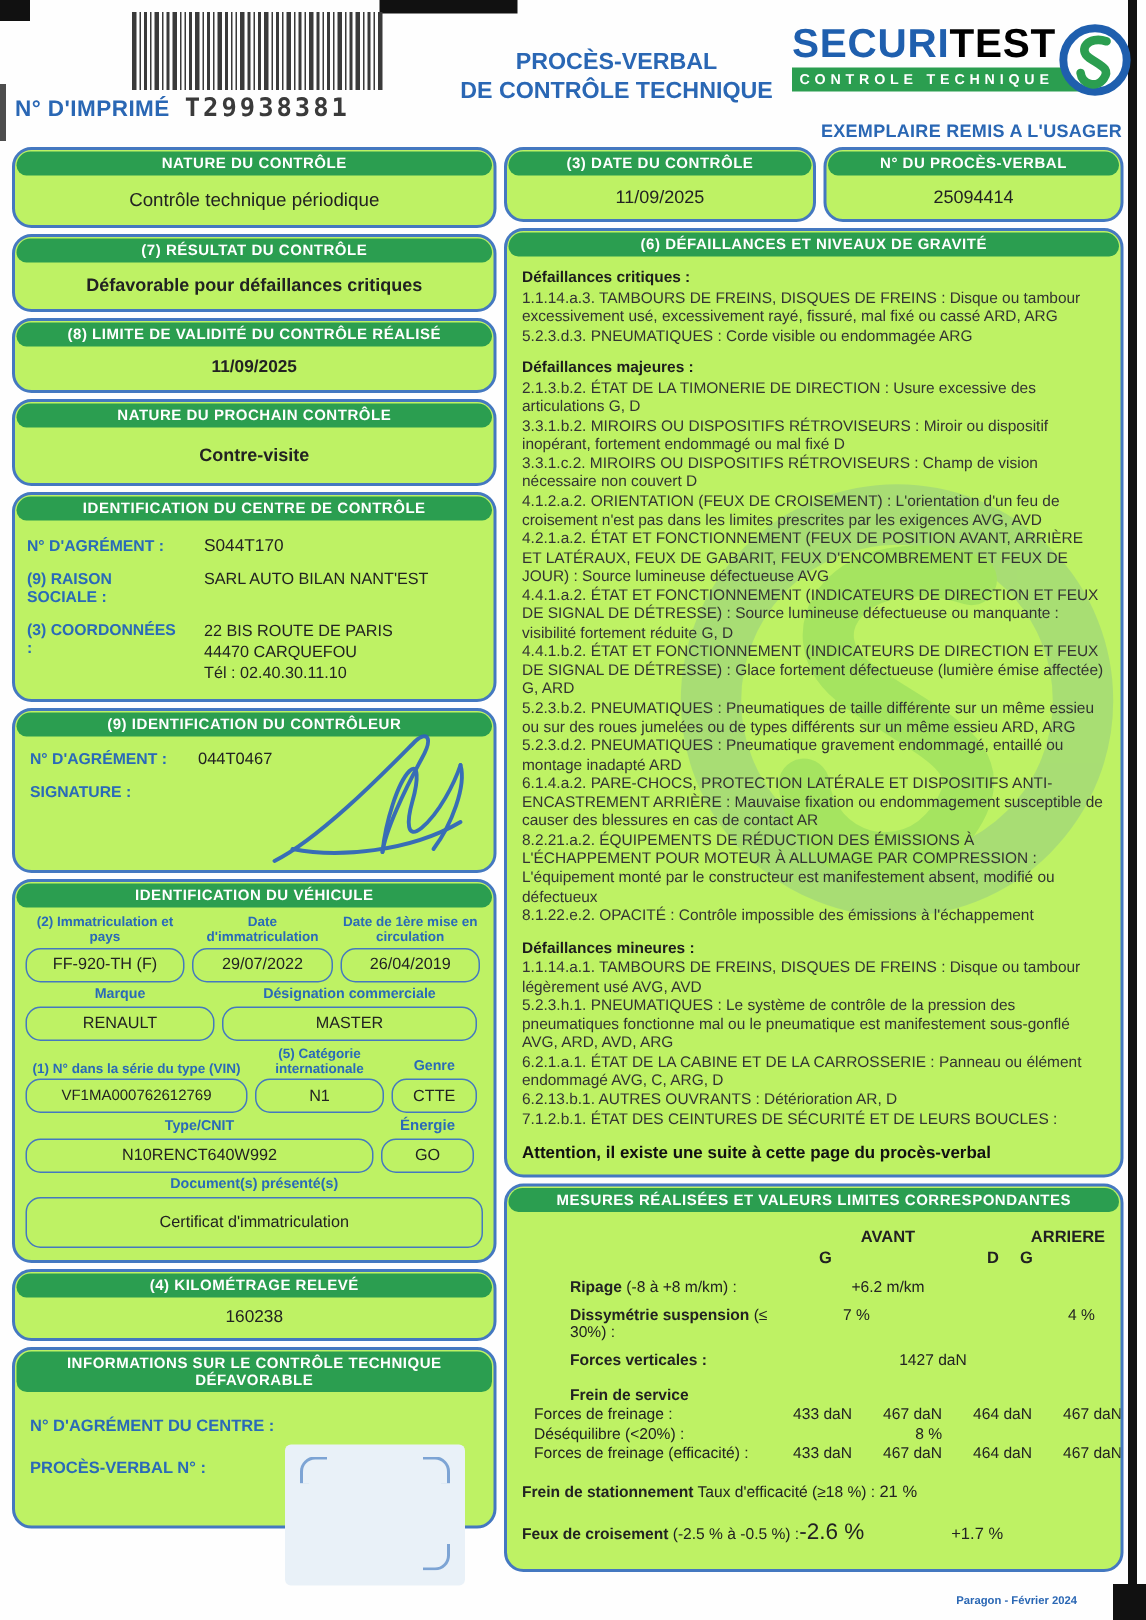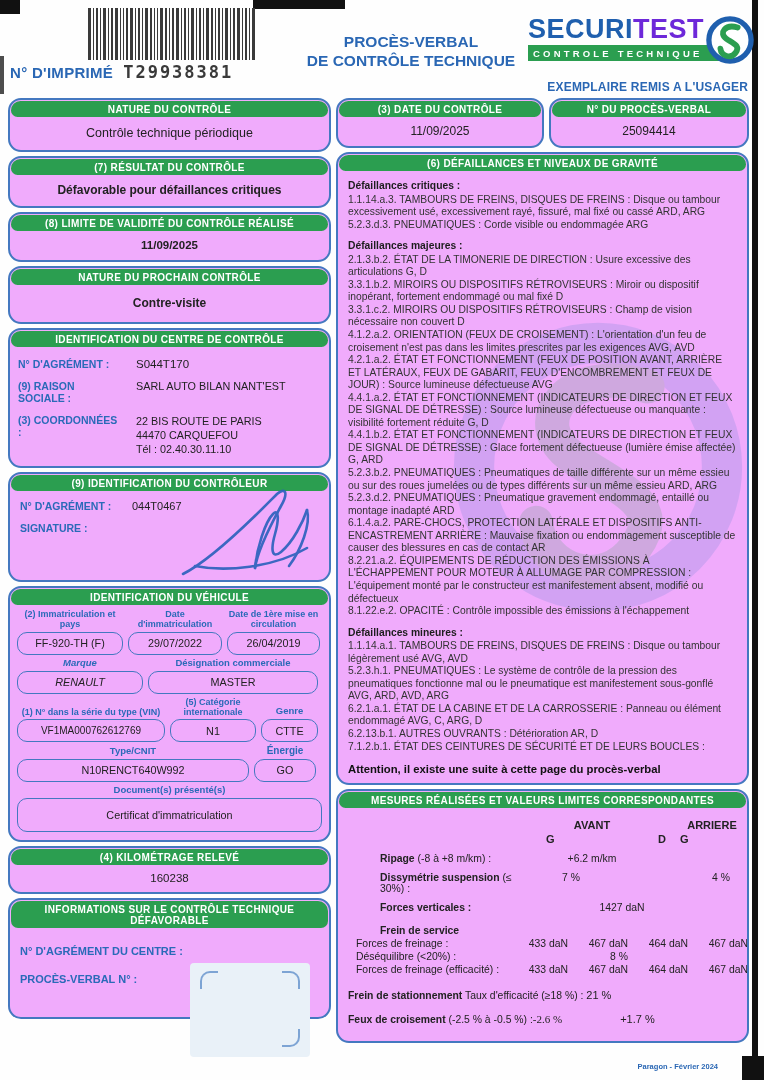--- a/index.html
+++ b/index.html
@@ -8,29 +8,29 @@
   .mark{position:absolute;background:#111;}
   
   .barcode{position:absolute;left:88px;top:8px;}
   .printline{position:absolute;left:10px;top:62px;white-space:nowrap;}
   .printlabel{color:#2a67b4;font-weight:bold;font-size:15px;letter-spacing:.3px;}
   .printnum{font-family:"DejaVu Sans Mono",monospace;font-weight:bold;font-size:17px;color:#3a3a3a;letter-spacing:2px;margin-left:10px;}
   .doc-title{position:absolute;left:298px;top:32px;width:226px;text-align:center;color:#2a67b4;font-weight:bold;font-size:15.5px;line-height:1.25;}
   .brand{position:absolute;left:528px;top:16px;width:226px;}
   .brand-name{font-size:27px;font-weight:bold;letter-spacing:.5px;line-height:1;}
   .brand-blue{color:#1f5fae;}
-  .brand-green{color:#6d28d9;}
+  .brand-green{color:#000000;}
   .brand-bar{margin-top:2px;background:#2b9e50;color:#fff;font-weight:bold;font-size:9.5px;letter-spacing:3.2px;padding:3px 0 2px 5px;width:192px;}
   .brand-circle{position:absolute;right:0px;top:0px;}
   .copy-notice{position:absolute;right:16px;top:80px;color:#2a67b4;font-weight:bold;font-size:12px;letter-spacing:.2px;}
   
   .col-left{position:absolute;left:8px;top:98px;width:323px;}
   .col-right{position:absolute;left:336px;top:98px;width:413px;}
   
-  .sec{border:2px solid #4478c0;border-radius:13px;background:#f0abfc;overflow:hidden;margin-bottom:4px;}
+  .sec{border:2px solid #4478c0;border-radius:13px;background:#bef264;overflow:hidden;margin-bottom:4px;}
   .sec-h{background:#2b9e50;color:#fff;font-weight:bold;text-align:center;font-size:10px;padding:3px 4px 2px;letter-spacing:.35px;margin:1px;border-radius:10px 10px 7px 7px;}
   .sec-b{color:#222;}
   .center{text-align:center;}
   .val-lg{font-size:12.5px;padding:8px 4px 10px;}
   .val-bold{font-weight:bold;font-size:12px;padding:7px 4px 9px;}
   .flabel{color:#2a6ab8;font-weight:bold;font-size:10.5px;}
   .fval{color:#222;font-size:11.5px;}
   .frow{display:flex;align-items:flex-start;margin-bottom:10px;}
   .frow .flabel{width:104px;flex:none;}
   
@@ -223,21 +223,21 @@
           <div class="vcell" style="width:94px;">
             <div class="vlabel">Date d'immatriculation</div>
             <div class="vbox">29/07/2022</div>
           </div>
           <div class="vcell" style="width:93px;">
             <div class="vlabel">Date de 1ère mise en circulation</div>
             <div class="vbox">26/04/2019</div>
           </div>
         </div>
         <div class="vrow">
-          <div class="vcell" style="width:126px;font-style:italic;">
+          <div class="vcell" style="width:126px;">
             <div class="vlabel" style="font-size:9.5px;">Marque</div>
             <div class="vbox">RENAULT</div>
           </div>
           <div class="vcell" style="width:170px;">
             <div class="vlabel" style="font-size:9.5px;">Désignation commerciale</div>
             <div class="vbox">MASTER</div>
           </div>
         </div>
         <div class="vrow">
           <div class="vcell" style="width:148px;">
@@ -413,21 +413,21 @@
           <div class="mcell">467 daN</div>
           <div class="mcell">464 daN</div>
           <div class="mcell">467 daN</div>
         </div>
 
         <div class="mrow" style="margin-top:14px;">
           <div><span class="mname">Frein de stationnement</span> <span>Taux d'efficacité (≥18 %) :</span> <span style="font-size:11px;">21 %</span></div>
         </div>
 
         <div class="mrow" style="margin-top:12px;">
-          <div><span class="mname">Feux de croisement</span> <span>(-2.5 % à  -0.5 %) :</span><span style="font-size:11px;font-family:Liberation Serif, serif;">-2.6 %</span><span class="inline-gap" style="font-size:11px;">+1.7 %</span></div>
+          <div><span class="mname">Feux de croisement</span> <span>(-2.5 % à  -0.5 %) :</span><span style="font-size:15px;">-2.6 %</span><span class="inline-gap" style="font-size:11px;">+1.7 %</span></div>
         </div>
 
       </div>
     </div>
   </div>
 
   <div class="footer-note">Paragon - Février 2024</div>
 </div>
 
 </body></html>

